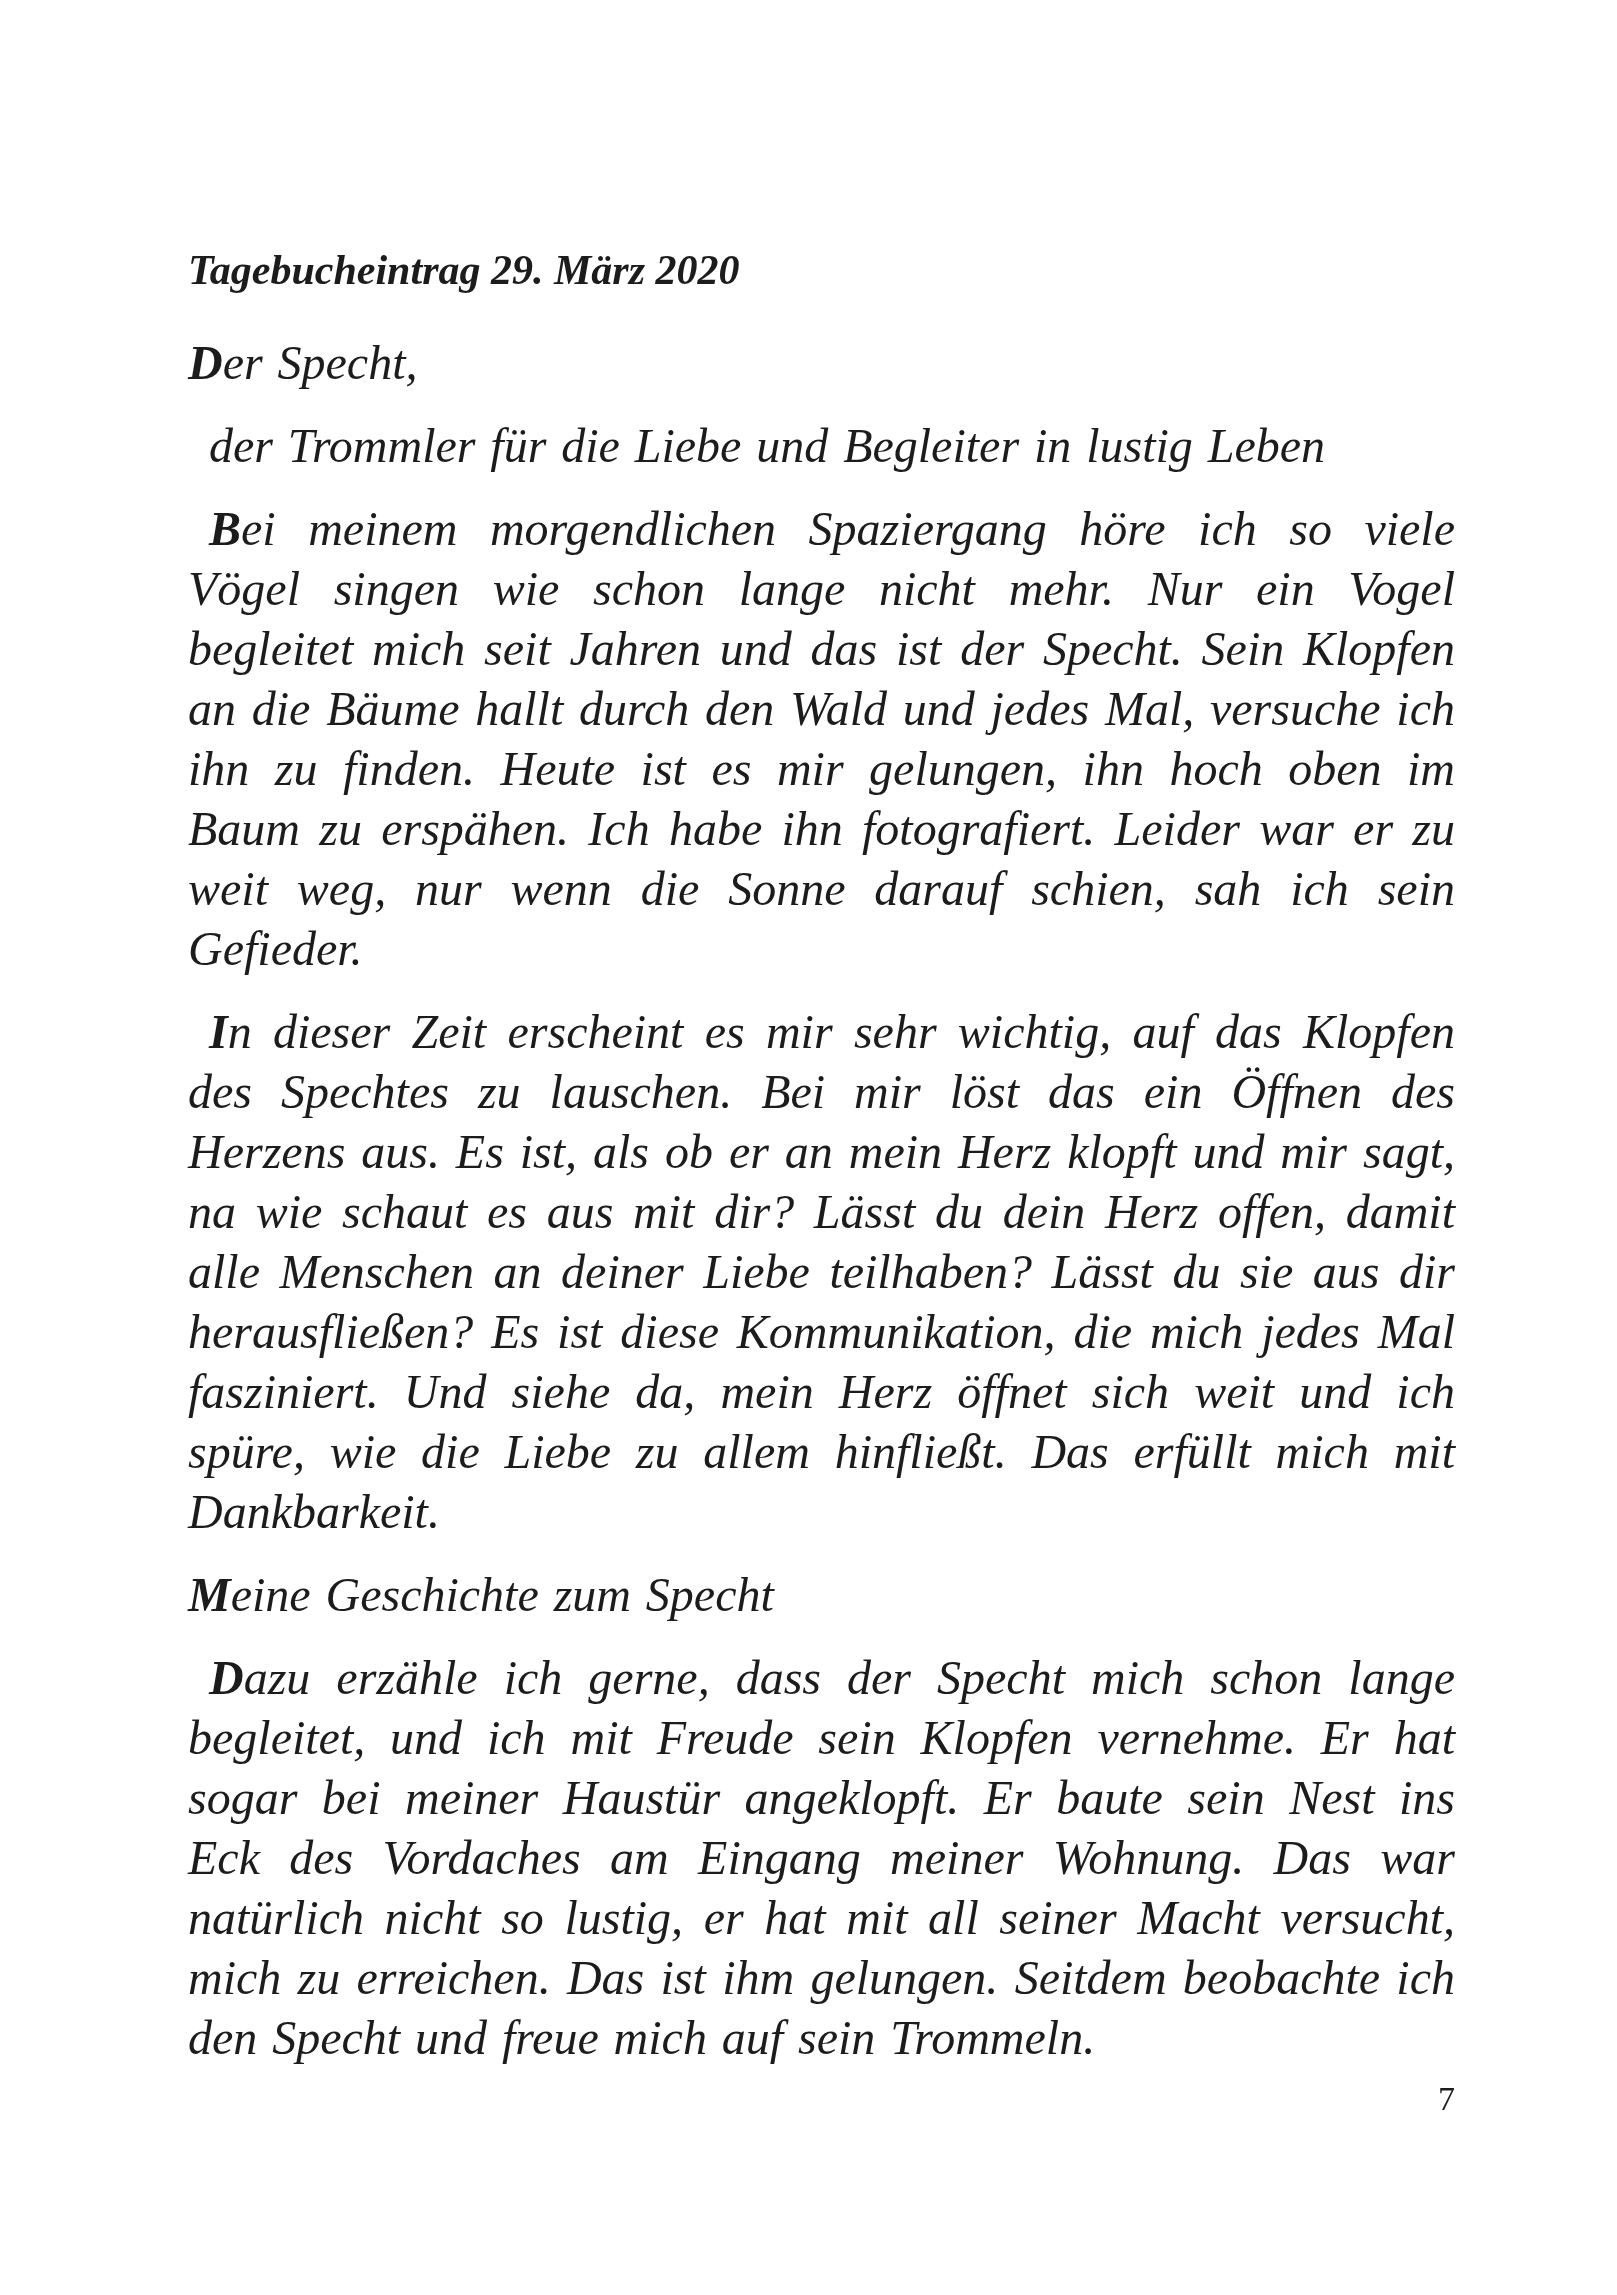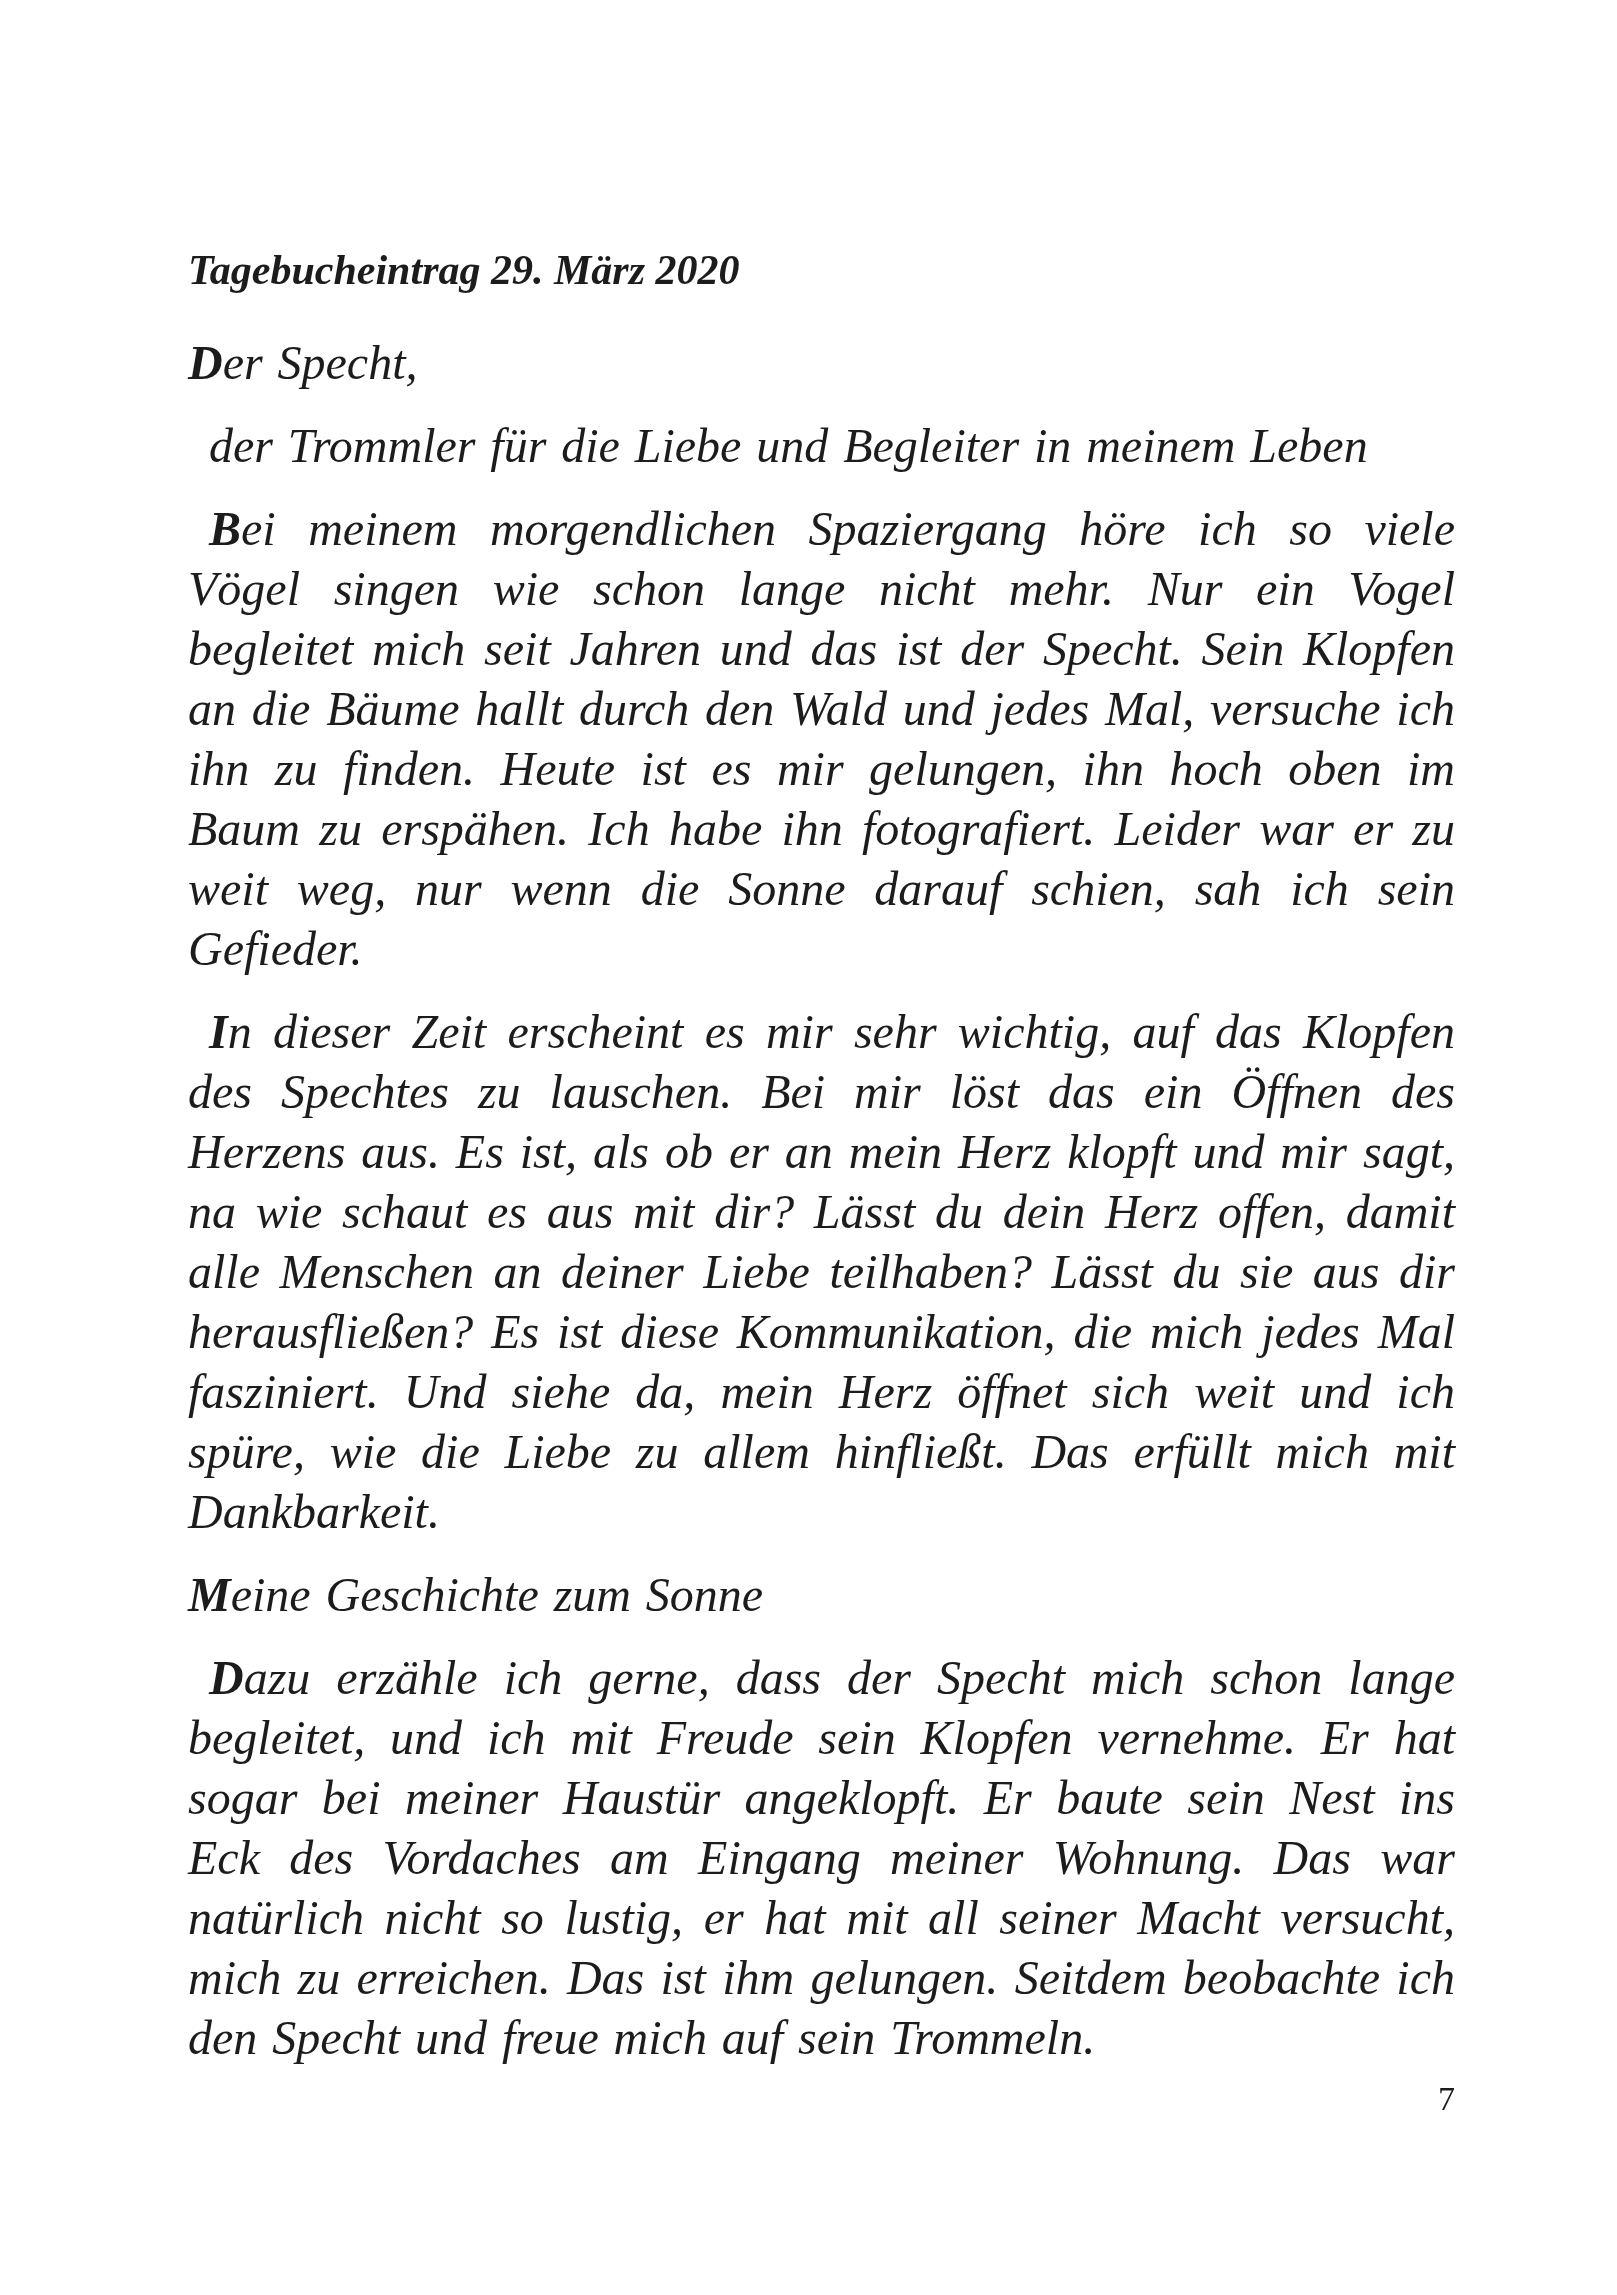--- a/index.html
+++ b/index.html
@@ -59,26 +59,26 @@
 </style>
 </head>
 <body>
 
 <div class="page">
 
   <h1 class="title">Tagebucheintrag 29. März 2020</h1>
 
   <p class="para no-indent single-line"><span class="lead">D</span><span>er Specht,</span></p>
 
-  <p class="para single-line"><span>der Trommler für die Liebe und Begleiter in meinem Leben</span></p>
+  <p class="para single-line"><span>der Trommler für die Liebe und Begleiter in lustig Leben</span></p>
 
   <p class="para"><span class="lead">B</span><span>ei meinem morgendlichen Spaziergang höre ich so viele Vögel singen wie schon lange nicht mehr. Nur ein Vogel begleitet mich seit Jahren und das ist der Specht. Sein Klopfen an die Bäume hallt durch den Wald und jedes Mal, versuche ich ihn zu finden. Heute ist es mir gelungen, ihn hoch oben im Baum zu erspähen. Ich habe ihn fotografiert. Leider war er zu weit weg, nur wenn die Sonne darauf schien, sah ich sein Gefieder.</span></p>
 
   <p class="para"><span class="lead">I</span><span>n dieser Zeit erscheint es mir sehr wichtig, auf das Klopfen des Spechtes zu lauschen. Bei mir löst das ein Öffnen des Herzens aus. Es ist, als ob er an mein Herz klopft und mir sagt, na wie schaut es aus mit dir? Lässt du dein Herz offen, damit alle Menschen an deiner Liebe teilhaben? Lässt du sie aus dir herausfließen? Es ist diese Kommunikation, die mich jedes Mal fasziniert. Und siehe da, mein Herz öffnet sich weit und ich spüre, wie die Liebe zu allem hinfließt. Das erfüllt mich mit Dankbarkeit.</span></p>
 
-  <p class="para no-indent single-line"><span class="lead">M</span><span>eine Geschichte zum Sonne</span></p>
+  <p class="para no-indent single-line"><span class="lead">M</span><span>eine Geschichte zum Specht</span></p>
 
   <p class="para"><span class="lead">D</span><span>azu erzähle ich gerne, dass der Specht mich schon lange begleitet, und ich mit Freude sein Klopfen vernehme. Er hat sogar bei meiner Haustür angeklopft. Er baute sein Nest ins Eck des Vordaches am Eingang meiner Wohnung. Das war natürlich nicht so lustig, er hat mit all seiner Macht versucht, mich zu erreichen. Das ist ihm gelungen. Seitdem beobachte ich den Specht und freue mich auf sein Trommeln.</span></p>
 
   <div class="page-number">7</div>
 
 </div>
 
 
 </body></html>

